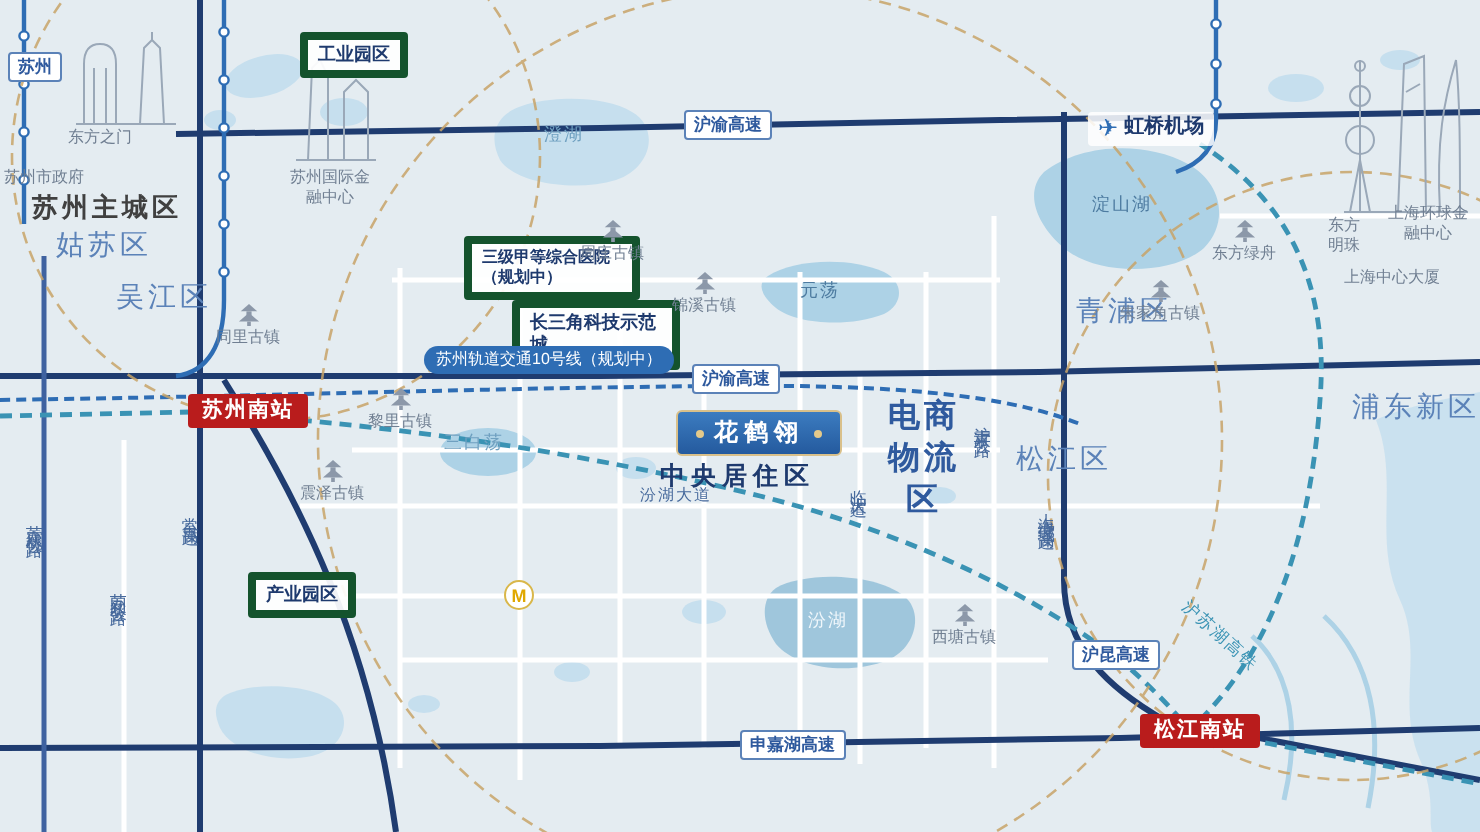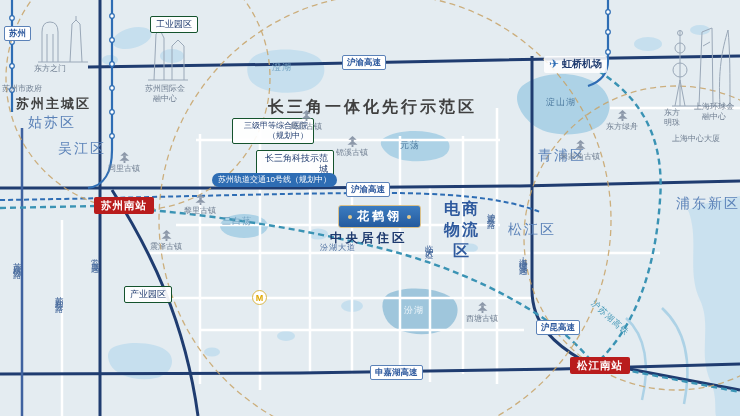--- a/index.html
+++ b/index.html
@@ -3,22 +3,22 @@
 <meta charset="utf-8">
 <style>
   html,body{margin:0;padding:0;background:#fff;}
   .map{position:relative;width:740px;height:416px;background:#e4ecf1;overflow:hidden;
        font-family:"Liberation Sans","DejaVu Sans",sans-serif;}
   .map-svg{position:absolute;left:0;top:0;}
   .lbl{position:absolute;white-space:nowrap;line-height:1.25;}
   .zone-title{color:#404040;font-weight:bold;font-size:13px;letter-spacing:2px;}
   .zone-title.big{font-size:16px;letter-spacing:3px;}
   .district{color:#5b82b8;font-size:14px;font-weight:normal;letter-spacing:2px;}
-  .whitebox{background:rgba(255,255,255,.93);border:1px solid #14532d;color:#1e3a6e;
-            font-size:9px;font-weight:normal;padding:2px 5px;border-radius:2px;text-align:right;}
+  .whitebox{background:rgba(255,255,255,.93);border:4px solid #14532d;color:#1e3a6e;
+            font-size:9px;font-weight:bold;padding:2px 5px;border-radius:2px;text-align:left;}
   .whitebox.wrap{white-space:normal;}
   .pill{background:#fff;border:1px solid #5b82b8;color:#2f5a9e;font-size:8.5px;font-weight:bold;
         padding:1px 4px;border-radius:2px;}
   .bluepill{background:#2e6db4;color:#fff;font-size:8px;padding:2px 6px;border-radius:8px;}
   .station{background:#b91c1c;color:#fff;font-size:10.5px;font-weight:bold;padding:2px 7px;
            border-radius:2px;letter-spacing:1px;}
   .logo{background:linear-gradient(180deg,#3c7cc0,#245a9e);color:#fff;font-size:12px;font-weight:bold;
         letter-spacing:3px;padding:3px 9px;border-radius:3px;border:1px solid #d9c08a;
         display:flex;align-items:center;gap:5px;}
   .logo .orn{width:4px;height:4px;background:#e4c98a;border-radius:50%;}
@@ -157,21 +157,20 @@
       <circle cx="8" cy="28" r="5"></circle>
       <circle cx="8" cy="50" r="7"></circle>
       <circle cx="8" cy="13" r="2.5"></circle>
     <path d="M3,86 L8,60 M13,86 L8,60"></path>
     <path d="M27,86 L30,12 L40,8 L41,86 M31,26 L38,22"></path>
     <path d="M48,86 C46,50 50,30 56,10 C58,30 58,55 58,86"></path>
     <path d="M0,86 H62"></path>
   </svg>
 
   <div class="lbl zone-title" style="left:16px;top:96px">苏州主城区</div>
-  <div class="lbl zone-title big" style="left:268px;top:97px">长三角一体化先行示范区</div>
 
   <div class="lbl district" style="left:28px;top:114px">姑苏区</div>
   <div class="lbl district" style="left:58px;top:140px">吴江区</div>
   <div class="lbl district" style="left:538px;top:147px">青浦区</div>
   <div class="lbl district" style="left:508px;top:221px">松江区</div>
   <div class="lbl district" style="left:676px;top:195px">浦东新区</div>
 
   <div class="lbl whitebox" style="left:150px;top:16px">工业园区</div>
   <div class="lbl whitebox" style="left:124px;top:286px">产业园区</div>
 

